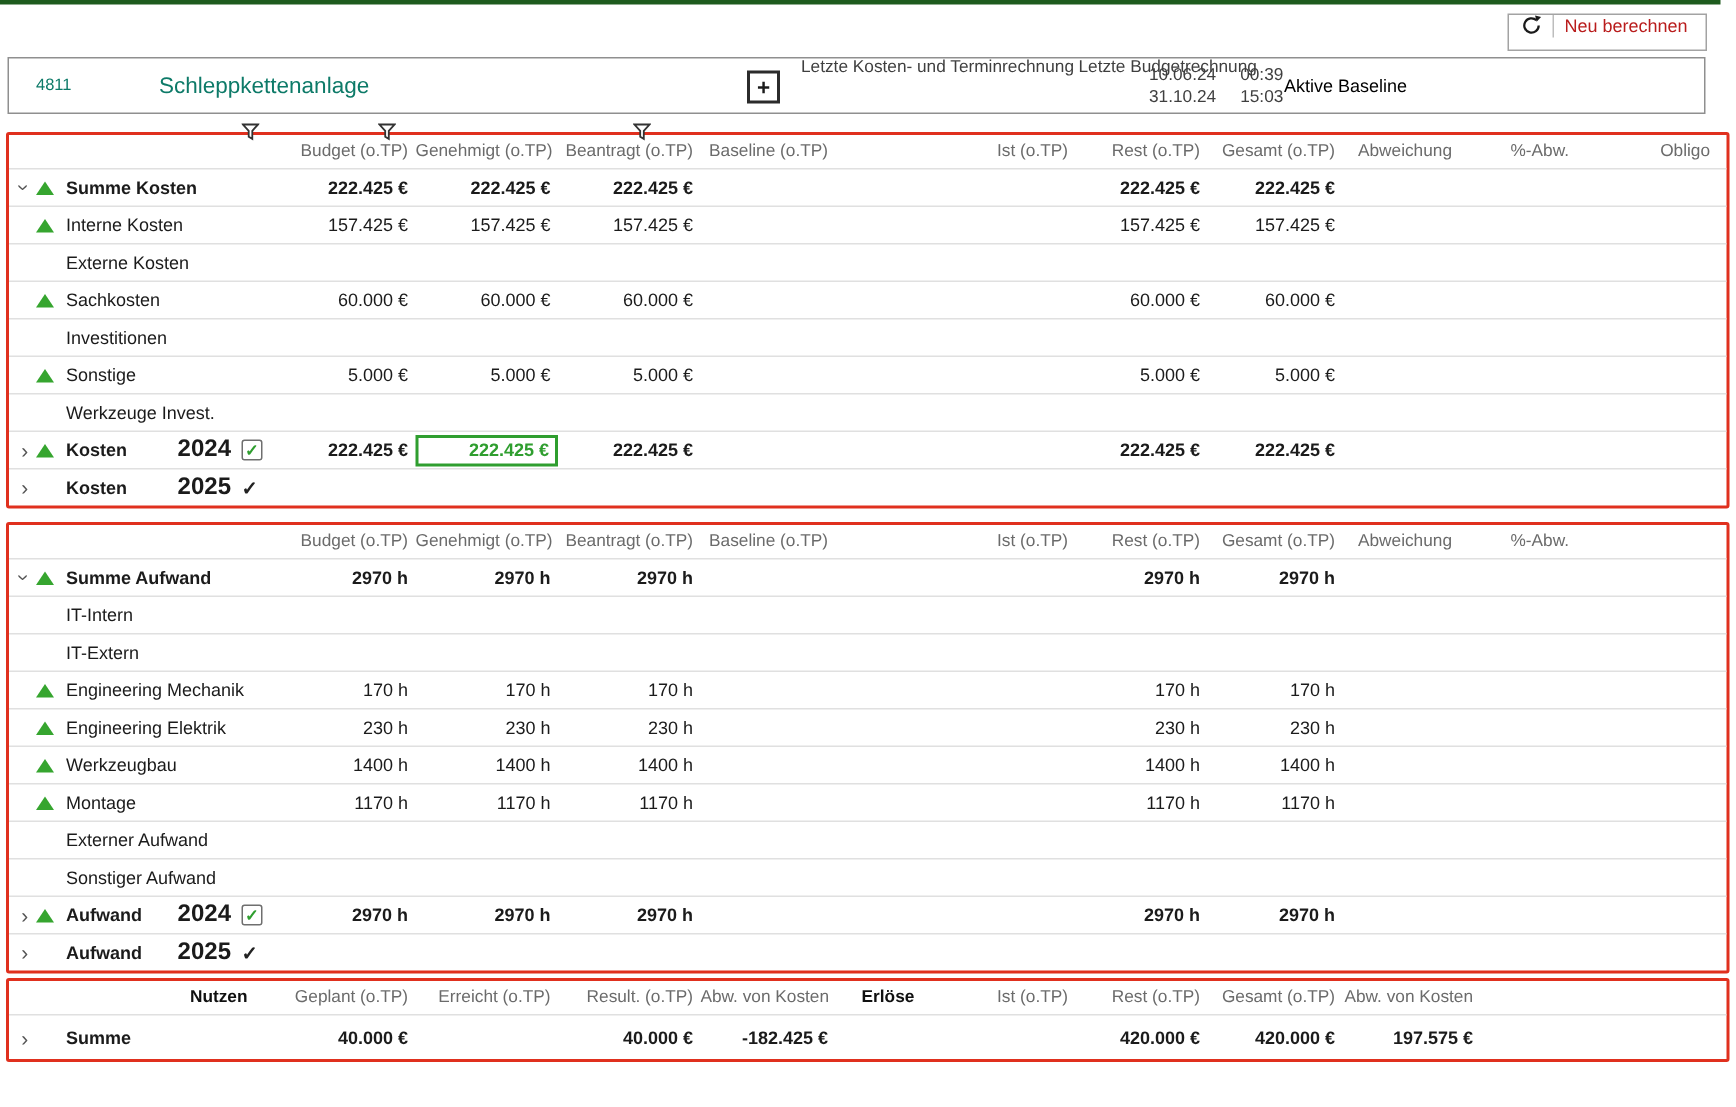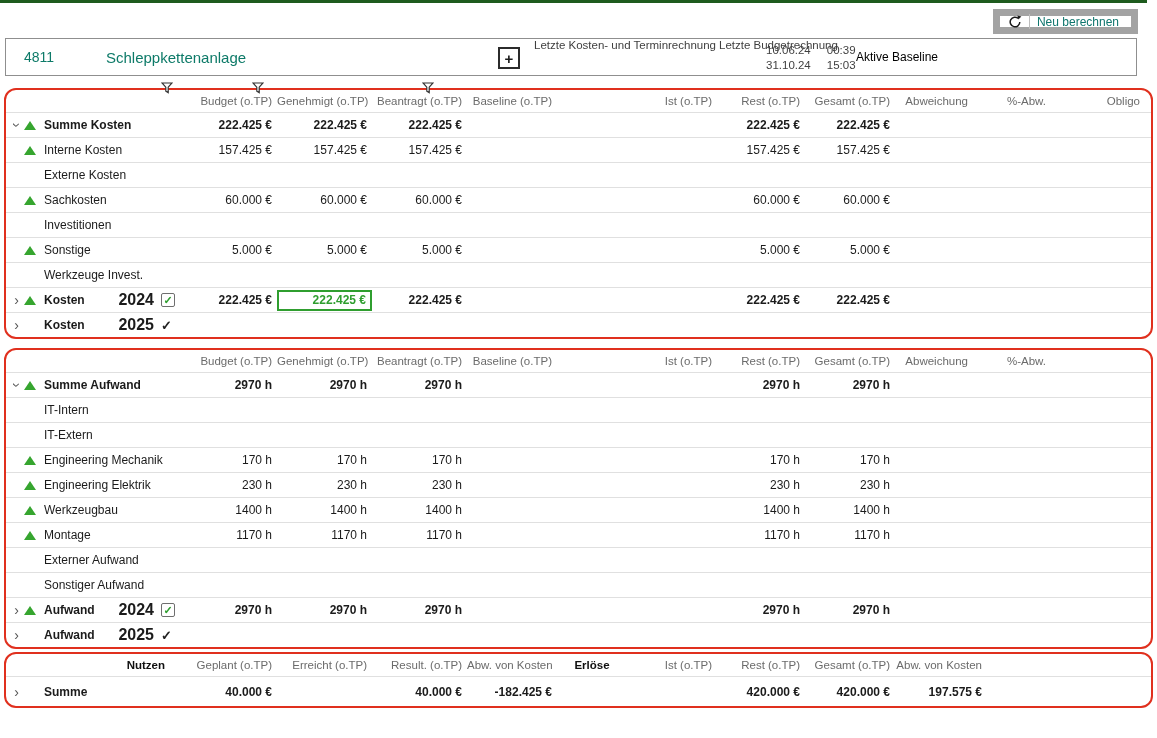--- a/index.html
+++ b/index.html
@@ -9,40 +9,40 @@
     --title-green:#0d7a68;
     --selected-green:#2f9e2f;
   }
   *{box-sizing:border-box;margin:0;padding:0}
   html,body{background:#fff}
   body{width:1157px;height:738px;position:relative;overflow:hidden;
        font-family:"Liberation Sans",sans-serif;font-size:12px;color:#1b1b1b}
 
   .topbar{position:absolute;top:0;left:0;width:1147px;height:3px;background:var(--top-bar)}
 
-  .recalc{position:absolute;top:9px;right:19px;height:25px;display:flex;align-items:center;gap:7px;
-          background:#fff;border:7px solid #a3a3a3;padding:0 12px 0 8px;cursor:pointer;
-          font-family:"Liberation Sans",sans-serif;font-size:12px;color:#0f766e}
+  .recalc{position:absolute;top:9px;right:19px;height:25px;display:flex;gap:7px;
+          background:#fff;border:1px solid #a3a3a3;padding:0 12px 0 8px;cursor:pointer;
+          font-family:"Liberation Sans",sans-serif;font-size:12px;color:#b91c1c}
   .recalc .rdiv{width:1px;height:15px;background:#bdbdbd}
 
   .project-header{position:absolute;top:38px;left:5px;width:1132px;height:38px;border:1px solid #8f8f8f;background:#fff}
   .ph-abs{position:absolute;top:0;height:100%;display:flex;align-items:center}
-  .proj-num{left:18px;color:var(--title-green);font-size:14px}
+  .proj-num{left:18px;color:var(--title-green);font-size:11px}
   .proj-title{left:100px;color:var(--title-green);font-size:15px}
   .plus-btn{position:absolute;left:492px;top:8px;width:22px;height:22px;border:2px solid #2b2b2b;background:#fff;
             display:flex;align-items:center;justify-content:center;font-size:15px;font-weight:700;line-height:1;
             cursor:pointer;padding:0;color:#1b1b1b}
   .calc-labels{left:528px;flex-direction:row;align-items:flex-start;justify-content:center;gap:3px;
                font-size:11.5px;color:#3f3f3f}
   .calc-dates{left:760px;flex-direction:column;align-items:flex-start;justify-content:center;gap:3px;
               font-size:11.5px;color:#3f3f3f}
   .calc-dates .dt{display:flex;gap:16px}
   .baseline{left:850px;font-size:12px;color:#000000}
 
-  .panel{position:absolute;left:4px;width:1149px;border:2px solid var(--section-border);border-radius:12px;background:#fff}
+  .panel{position:absolute;left:4px;width:1149px;border:2px solid var(--section-border);border-radius:2px;background:#fff}
   #sec-costs{top:88px}
   #sec-effort{top:348px}
   #sec-benefit{top:652px}
 
   .filter-icons{position:absolute;top:-8px;left:0;width:100%;height:0;z-index:3}
   .filter-icons svg{position:absolute;top:0}
 
   .row{display:grid;align-items:center}
   .cols-costs  .row{grid-template-columns:183px 88px 95px 95px 90px 160px 88px 90px 78px 78px 94px}
   .cols-effort .row{grid-template-columns:183px 88px 95px 95px 90px 160px 88px 90px 78px 78px}

